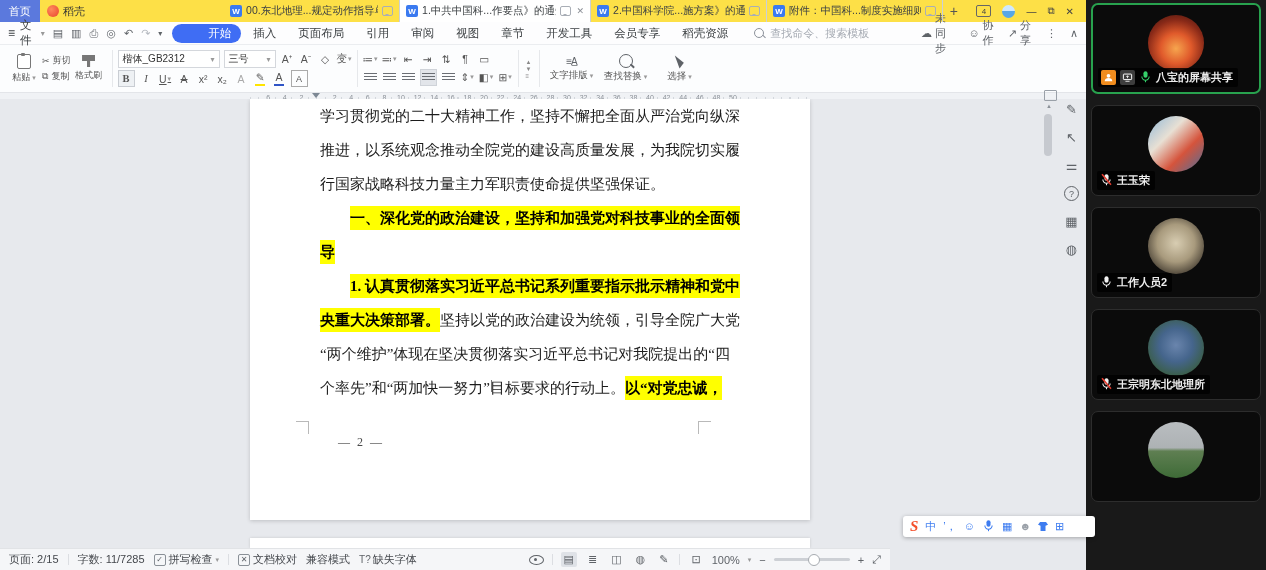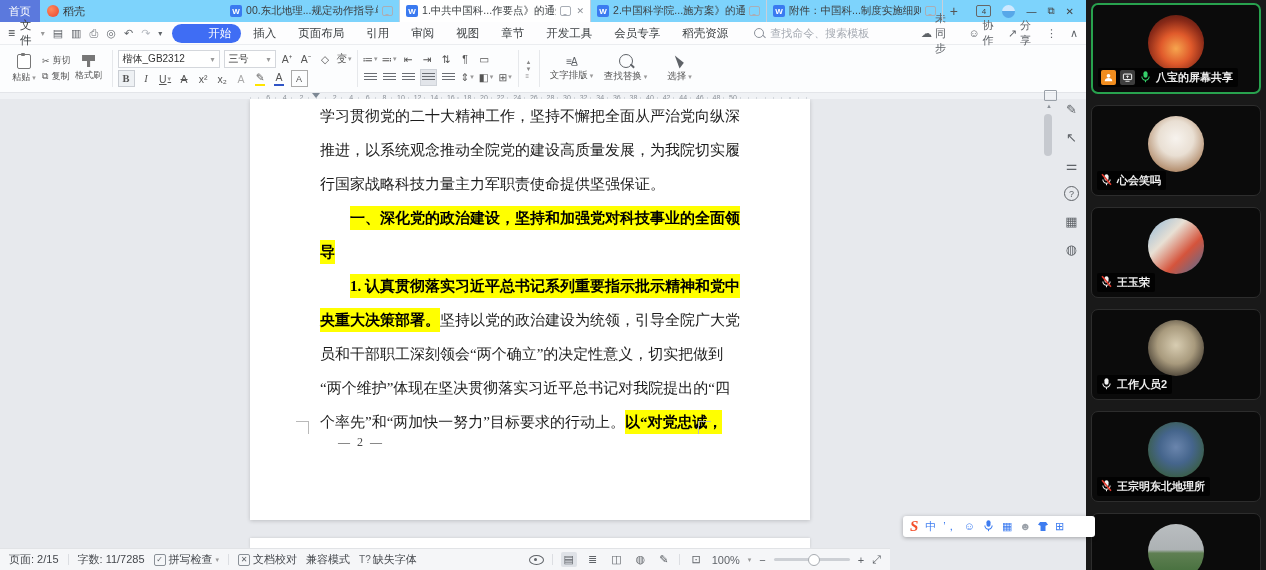--- a/index.html
+++ b/index.html
@@ -1,21 +1,21 @@
 <!DOCTYPE html>
 <html><head>
 <meta charset="utf-8">
 <style>
   html,body{margin:0;padding:0;}
   body{width:1266px;height:570px;position:relative;overflow:hidden;background:#141414;
        font-family:"Liberation Sans",sans-serif;-webkit-font-smoothing:antialiased;}
   
   .wps{position:absolute;left:0;top:0;width:1086px;height:570px;background:#e7e9ed;}
   
-  .tabbar{height:22px;background:#7dd3fc;display:flex;align-items:stretch;font-size:11px;color:#333;justify-content:space-between;}
+  .tabbar{height:22px;background:#fde047;display:flex;align-items:stretch;font-size:11px;color:#333;justify-content:space-between;}
   .home-btn{width:48px;background:#5b79dd;color:#fff;display:flex;align-items:center;justify-content:center;}
   .docer-tab{width:64px;display:flex;align-items:center;justify-content:center;gap:4px;}
   .docer-logo{width:12px;height:12px;border-radius:50%;background:radial-gradient(circle at 35% 35%,#ff8a5c,#e8442e);}
   .tabgap{width:160px;}
   .doctab{width:163px;display:flex;align-items:center;padding:0 6px;gap:4px;border-right:1px solid #c9cfd9;position:relative;}
   .doctab.active{background:#fff;width:178px;}
   .wicon{width:12px;height:12px;background:#3a7af0;border-radius:2px;color:#fff;font-size:8px;font-weight:bold;
          display:flex;align-items:center;justify-content:center;flex:none;}
   .dt-title{flex:1;overflow:hidden;white-space:nowrap;font-size:10.5px;color:#3c4043;}
   .bubble{width:9px;height:8px;border:1px solid #a9aeb6;border-radius:2px;position:relative;flex:none;}
@@ -372,21 +372,20 @@
   <div class="canvas">
     <div class="page">
       <div class="doclines" id="doc-lines">
           <div class="dl"><span>学习贯彻党的二十大精神工作，坚持不懈把全面从严治党向纵深</span></div>
           <div class="dl"><span>推进，以系统观念推动全院党的建设高质量发展，为我院切实履</span></div>
           <div class="dl"><span>行国家战略科技力量主力军职责使命提供坚强保证。</span></div>
           <div class="dl ind"><span class="hl b">一、深化党的政治建设，坚持和加强党对科技事业的全面领</span></div>
           <div class="dl"><span class="hl b">导</span></div>
           <div class="dl ind"><span class="hl b">1. 认真贯彻落实习近平总书记系列重要指示批示精神和党中</span></div>
           <div class="dl"><span class="hl b">央重大决策部署。</span><span>坚持以党的政治建设为统领，引导全院广大党</span></div>
-          <div class="dl"><span>员和干部职工深刻领会“两个确立”的决定性意义，切实把做到</span></div>
           <div class="dl"><span>“两个维护”体现在坚决贯彻落实习近平总书记对我院提出的“四</span></div>
           <div class="dl"><span>个率先”和“两加快一努力”目标要求的行动上。</span><span class="hl b">以“对党忠诚，</span></div>
         </div>
       <span class="cm cm1"></span>
       <span class="cm cm2"></span>
       <div class="pfooter">— 2 —</div>
       <span class="ibeam"></span>
     </div>
     <div class="page2"></div>
   </div>
@@ -481,32 +480,20 @@
         </span>
         <span><svg width="13" height="13" viewBox="0 0 16 16">
             <rect x="5.5" y="1.5" width="5" height="8" rx="2.5" fill="#35d06a"></rect>
             <path d="M3.5 8a4.5 4.5 0 0 0 9 0" fill="none" stroke="#35d06a" stroke-width="1.3"></path>
             <line x1="8" y1="12.5" x2="8" y2="15" stroke="#35d06a" stroke-width="1.3"></line>
           </svg></span>
         <span class="pname">八宝的屏幕共享</span>
       </div>
     </div>
     <div class="tile">
-      <div class="avatar av-girl"></div>
-      <div class="plabel">
-        <span><svg width="13" height="13" viewBox="0 0 16 16">
-            <rect x="5.5" y="1.5" width="5" height="8" rx="2.5" fill="#f2f2f2"></rect>
-            <path d="M3.5 8a4.5 4.5 0 0 0 9 0" fill="none" stroke="#f2f2f2" stroke-width="1.3"></path>
-            <line x1="8" y1="12.5" x2="8" y2="15" stroke="#f2f2f2" stroke-width="1.3"></line>
-            <line x1="2.5" y1="1.5" x2="13.5" y2="14.5" stroke="#e23b2e" stroke-width="2"></line>
-          </svg></span>
-        <span class="pname">心会笑吗</span>
-      </div>
-    </div>
-    <div class="tile">
       <div class="avatar av-couple"></div>
       <div class="plabel">
         <span><svg width="13" height="13" viewBox="0 0 16 16">
             <rect x="5.5" y="1.5" width="5" height="8" rx="2.5" fill="#f2f2f2"></rect>
             <path d="M3.5 8a4.5 4.5 0 0 0 9 0" fill="none" stroke="#f2f2f2" stroke-width="1.3"></path>
             <line x1="8" y1="12.5" x2="8" y2="15" stroke="#f2f2f2" stroke-width="1.3"></line>
             <line x1="2.5" y1="1.5" x2="13.5" y2="14.5" stroke="#e23b2e" stroke-width="2"></line>
           </svg></span>
         <span class="pname">王玉荣</span>
       </div>

